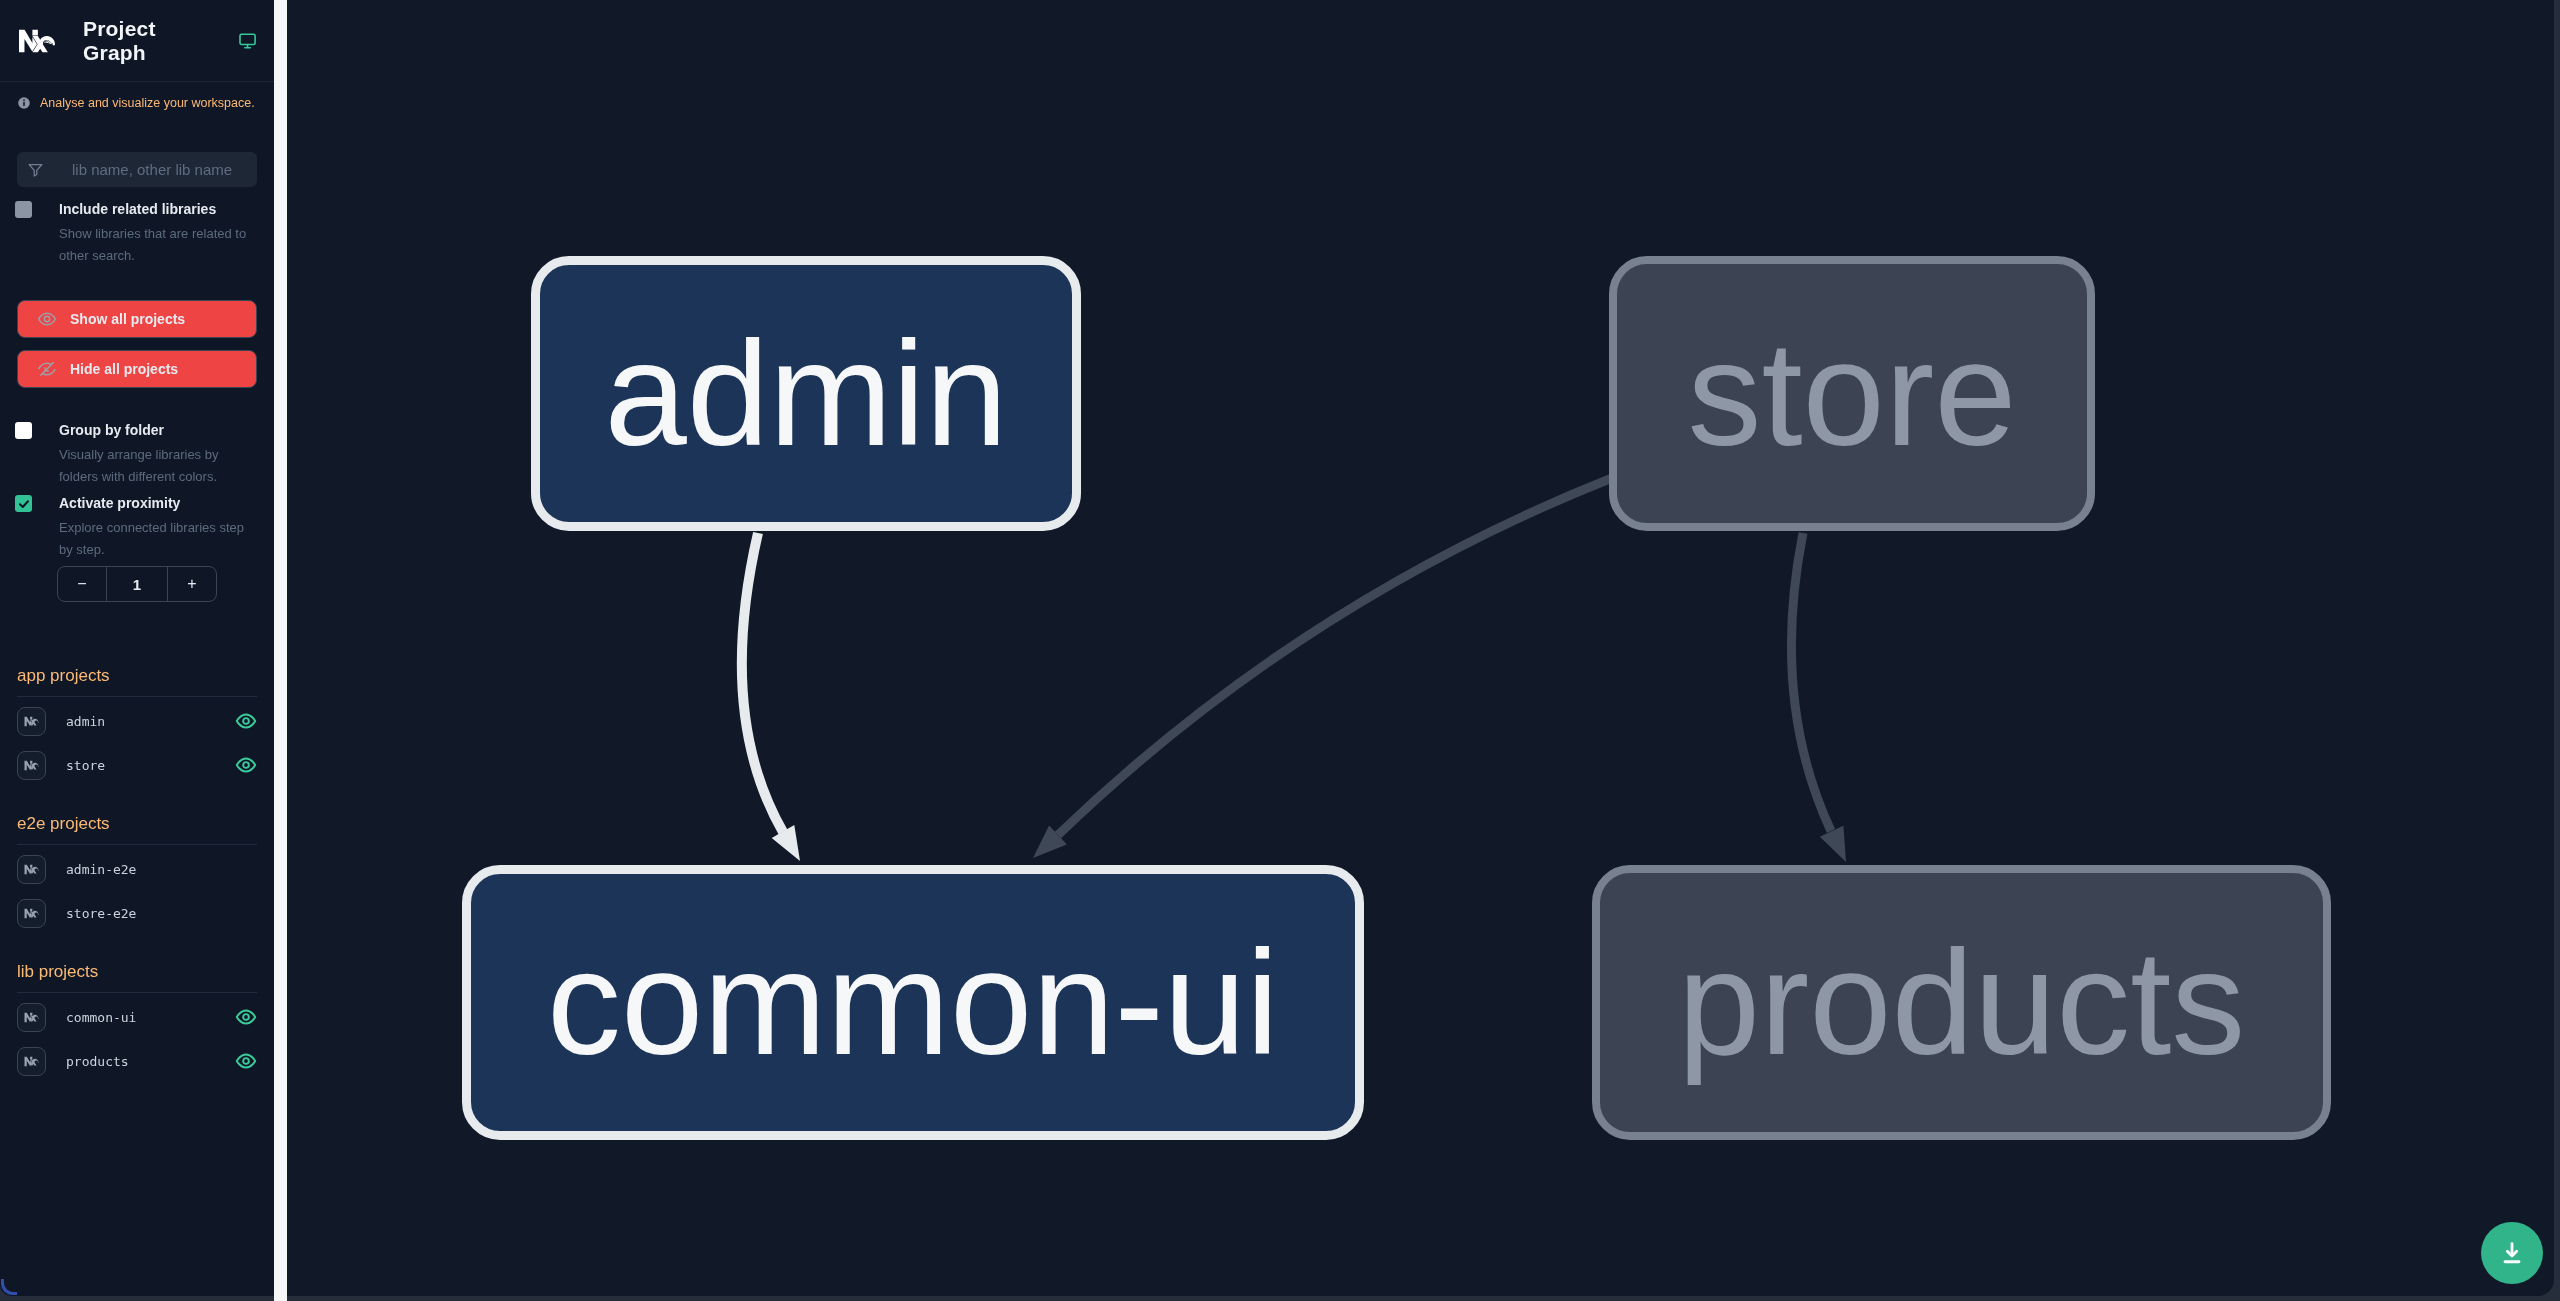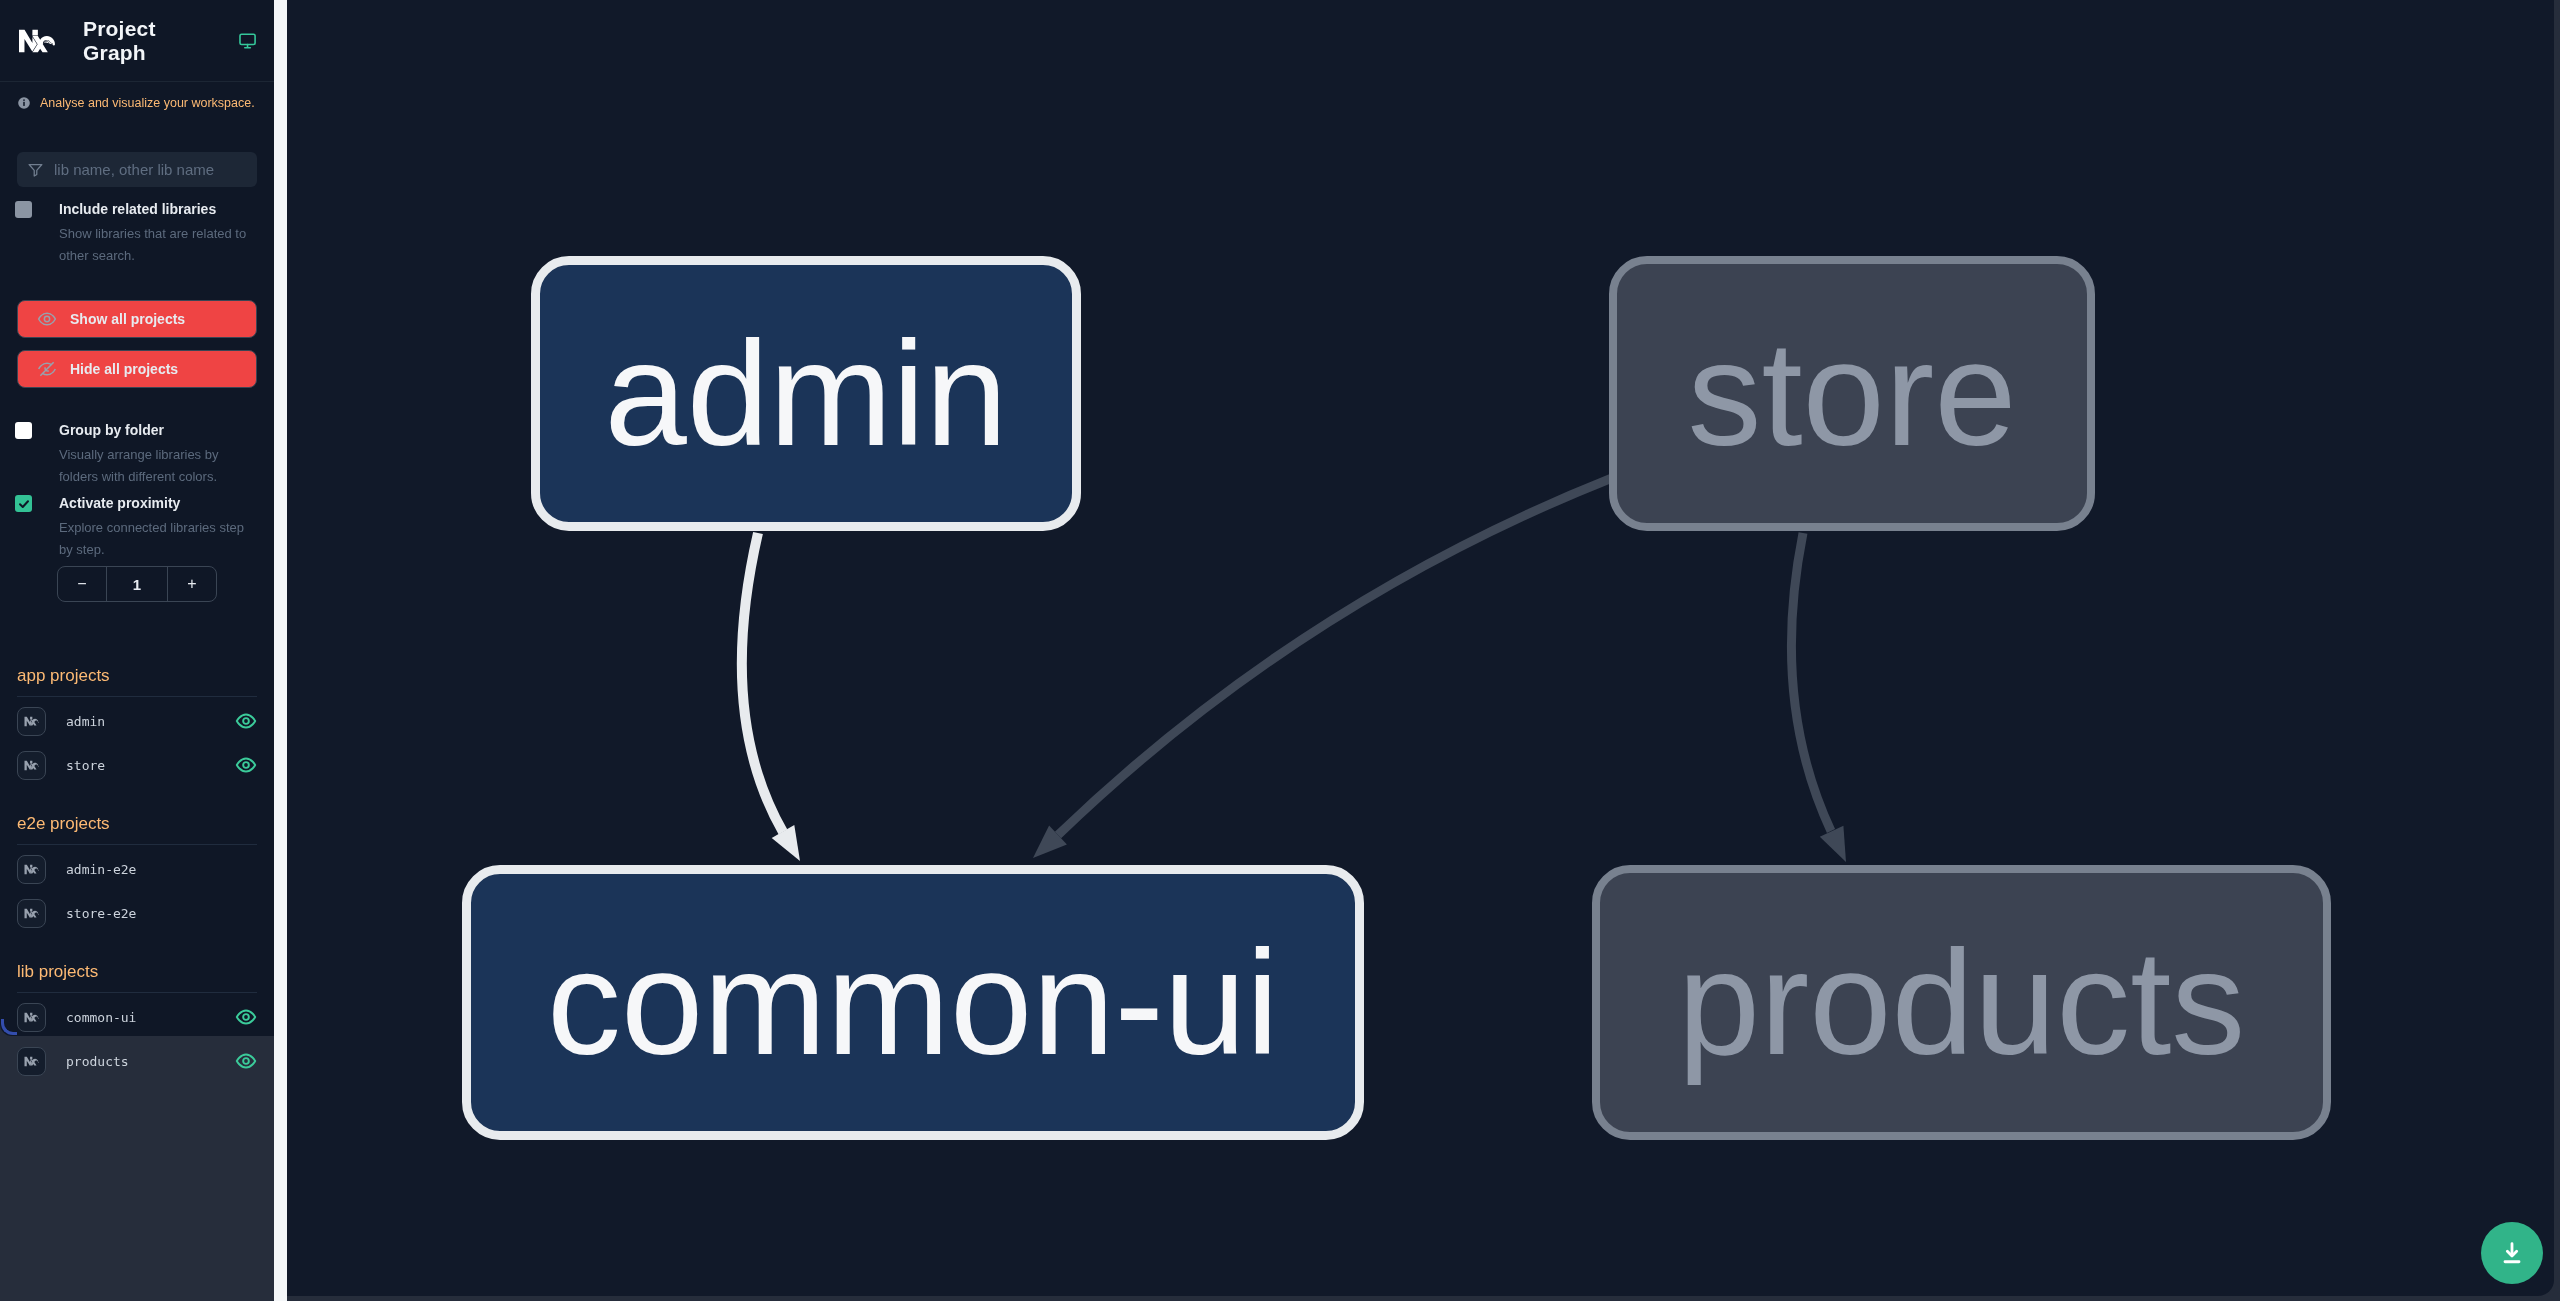--- a/index.html
+++ b/index.html
@@ -1,34 +1,34 @@
 <!DOCTYPE html>
 <html><head>
 <meta charset="utf-8">
 <style>
   * { margin:0; padding:0; box-sizing:border-box; }
   html,body { width:2560px; height:1301px; overflow:hidden; background:#262d3b; font-family:"Liberation Sans", sans-serif; }
 
   
-  .sidebar { position:absolute; left:0; top:0; width:274px; height:1036px; background:#0f1726; border-radius:0 0 0 12px; z-index:3; }
+  .sidebar { position:absolute; left:0; top:0; width:274px; height:1296px; background:#0f1726; border-radius:0 0 0 12px; z-index:3; }
   .gutter  { position:absolute; left:274px; top:0; width:13px; height:1301px; background:#f4f6f8; z-index:4; }
   .canvas  { position:absolute; left:287px; top:0; width:2267px; height:1296px; background:#111929; border-radius:0 0 16px 0; z-index:2; overflow:hidden; }
   .corner-accent { position:absolute; left:1px; bottom:1px; width:16px; height:16px; border-left:3px solid #3a57c4; border-bottom:3px solid #3a57c4; border-bottom-left-radius:12px; opacity:.85; }
 
   
   .sb-header { position:absolute; top:0; left:0; right:0; height:82px; border-bottom:1px solid #1c2634; display:flex; align-items:center; padding:0 17px; }
   .nx-logo { width:40px; height:36px; flex:none; }
   .app-title { margin-left:26px; font-size:21px; font-weight:bold; color:#f2f5f8; letter-spacing:.2px; }
   .monitor-icon { margin-left:20px; width:20px; height:20px; color:#35c89a; }
 
   .tagline { position:absolute; top:96px; left:0; right:0; display:flex; align-items:center; gap:9px; padding:0 17px; color:#fdba74; font-size:12.5px; }
   .info-icon { width:14px; height:14px; flex:none; }
 
   
-  .search-box { position:absolute; top:152px; left:17px; width:240px; height:35px; background:#1d2736; border-radius:6px; display:flex; align-items:center; padding:0 10px; gap:10px; }
+  .search-box { position:absolute; top:152px; left:17px; width:240px; height:35px; background:#1d2736; border-radius:6px; display:flex; align-items:center; padding:0 10px; gap:28px; }
   .funnel-icon { width:17px; height:17px; color:#717e8f; flex:none; }
   .search-box input { flex:1; background:transparent; border:none; outline:none; font-size:15px; color:#cbd5e1; font-family:"Liberation Sans", sans-serif; }
   .search-box input::placeholder { color:#5f6d80; }
 
   
   .cb-row { position:absolute; left:15px; right:15px; display:flex; gap:27px; }
   .cb-box { width:17px; height:17px; border-radius:3px; flex:none; margin-top:1px; display:flex; align-items:center; justify-content:center; }
   .cb-gray  { background:#8b95a3; }
   .cb-white { background:#ffffff; }
   .cb-teal  { background:#33c295; color:#0f1726; }

